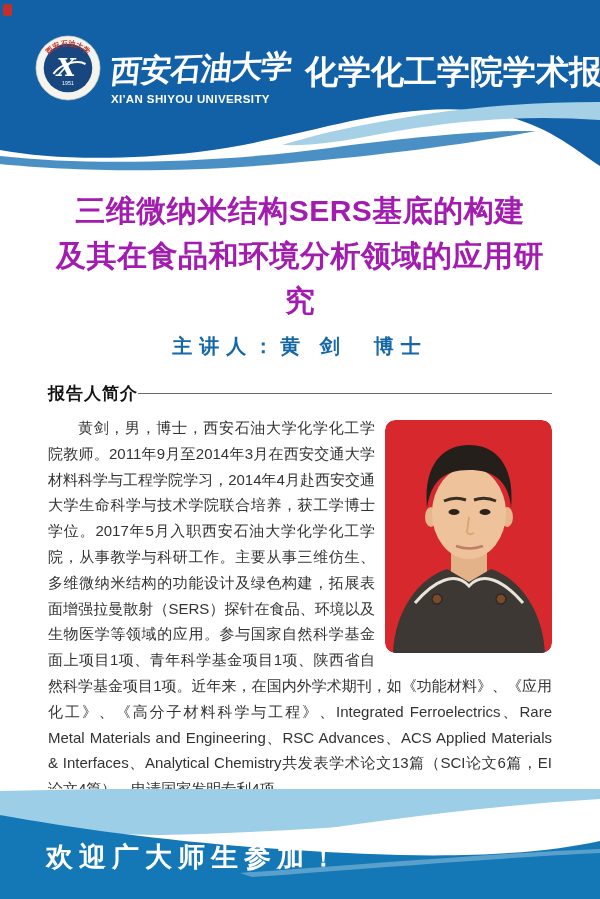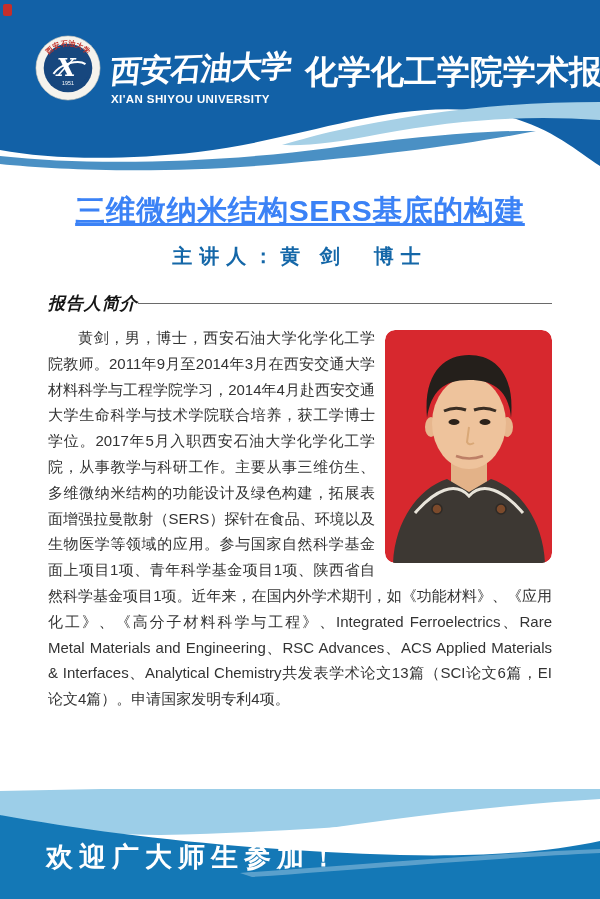--- a/index.html
+++ b/index.html
@@ -16,23 +16,23 @@
           font-size:31px;font-weight:700;letter-spacing:-1px;transform:skewX(-8deg) rotate(-2deg);
           white-space:nowrap;}
   .uni-en{color:#fff;font-size:11.5px;font-weight:700;letter-spacing:.4px;margin-top:3px;white-space:nowrap;}
   .banner-title{margin-left:14px;margin-top:16px;color:#fff;font-size:33px;font-weight:800;
                 white-space:nowrap;letter-spacing:0;}
   .corner-mark{position:absolute;left:3px;top:4px;width:9px;height:12px;background:#cf2b24;border-radius:2px;opacity:.95;}
 
   
   .middle{position:absolute;top:178px;left:0;width:600px;height:611px;box-sizing:border-box;
           padding:0 48px;display:flex;flex-direction:column;overflow:hidden;background:transparent;}
-  .title{margin-top:10px;text-align:center;color:#3b82f6;font-weight:800;font-size:30px;line-height:1.5;letter-spacing:.5px;text-decoration:underline;}
+  .title{margin-top:10px;text-align:center;color:#a21caf;font-weight:800;font-size:30px;line-height:1.5;letter-spacing:.5px;}
   .speaker{margin-top:10px;text-align:center;color:#1467a8;font-weight:800;font-size:20px;letter-spacing:7px;}
-  .section-row{margin-top:22px;display:flex;align-items:center;gap:0;font-style:italic;}
+  .section-row{margin-top:22px;display:flex;align-items:center;gap:0;}
   .section-heading{font-size:17px;font-weight:800;color:#141414;letter-spacing:1px;white-space:nowrap;}
   .section-rule{flex:1;height:1px;background:#6a6a6a;}
   .bio-section{margin-top:10px;}
   .photo{float:right;width:167px;height:233px;margin:5px 0 8px 10px;border-radius:10px;overflow:hidden;display:block;}
   .photo svg{display:block;width:100%;height:100%;}
   .bio{margin:0;text-indent:2em;text-align:justify;font-size:15px;line-height:1.72;color:#333;}
 
   
   .footer{position:absolute;top:789px;left:0;width:600px;height:110px;}
   .footer svg{position:absolute;inset:0;width:100%;height:100%;display:block;}
@@ -75,20 +75,21 @@
         <div class="uni-en">XI'AN SHIYOU UNIVERSITY</div>
       </div>
 
       <div class="banner-title">化学化工学院学术报告</div>
     </div>
   </div>
 
   <div class="middle">
     <div class="title">
       <div>三维微纳米结构SERS基底的构建</div>
+      <div>及其在食品和环境分析领域的应用研究</div>
     </div>
 
     <div class="speaker">主讲人：黄 剑　博士</div>
 
     <div class="section-row">
       <span class="section-heading">报告人简介</span>
       <span class="section-rule"></span>
     </div>
 
     <div class="bio-section">

